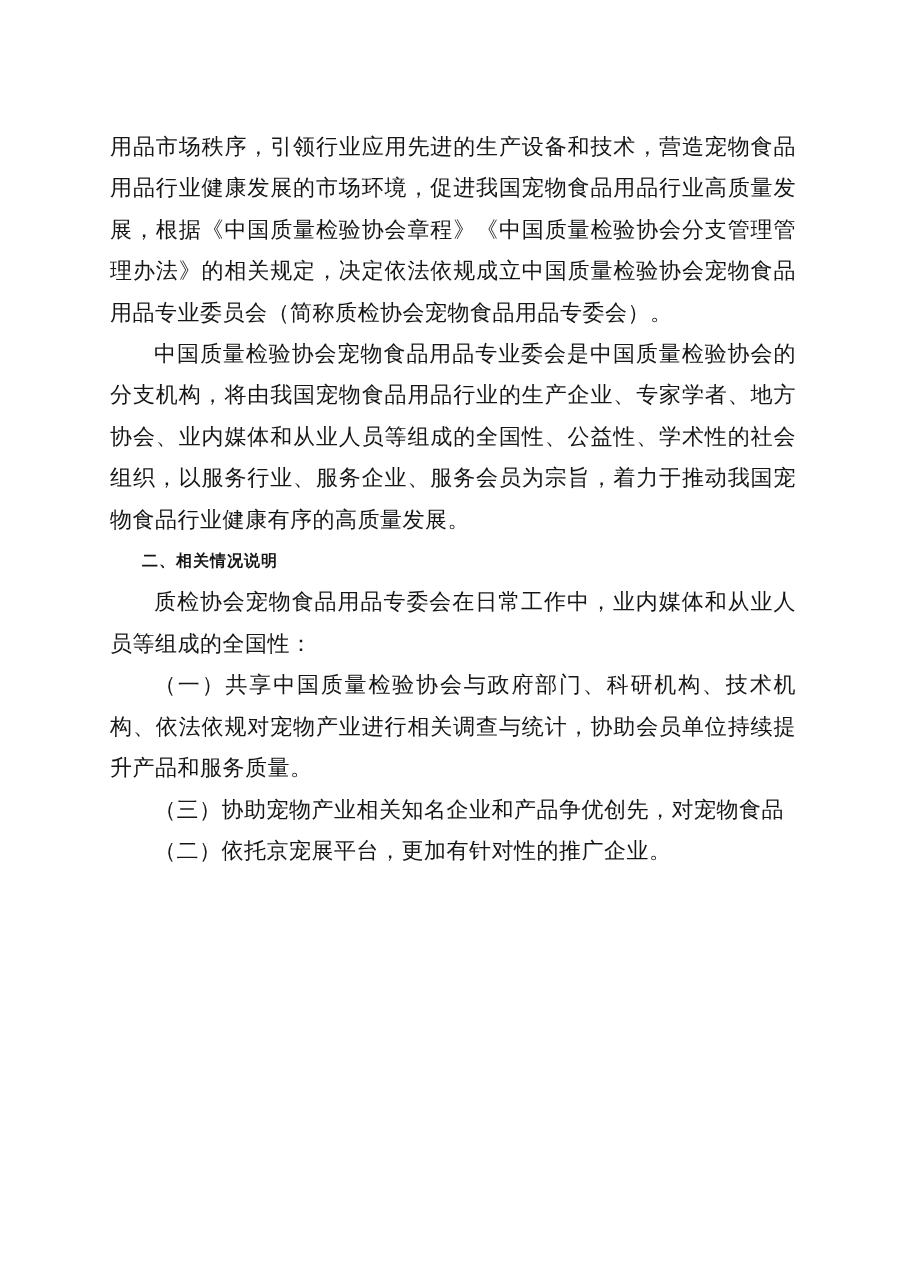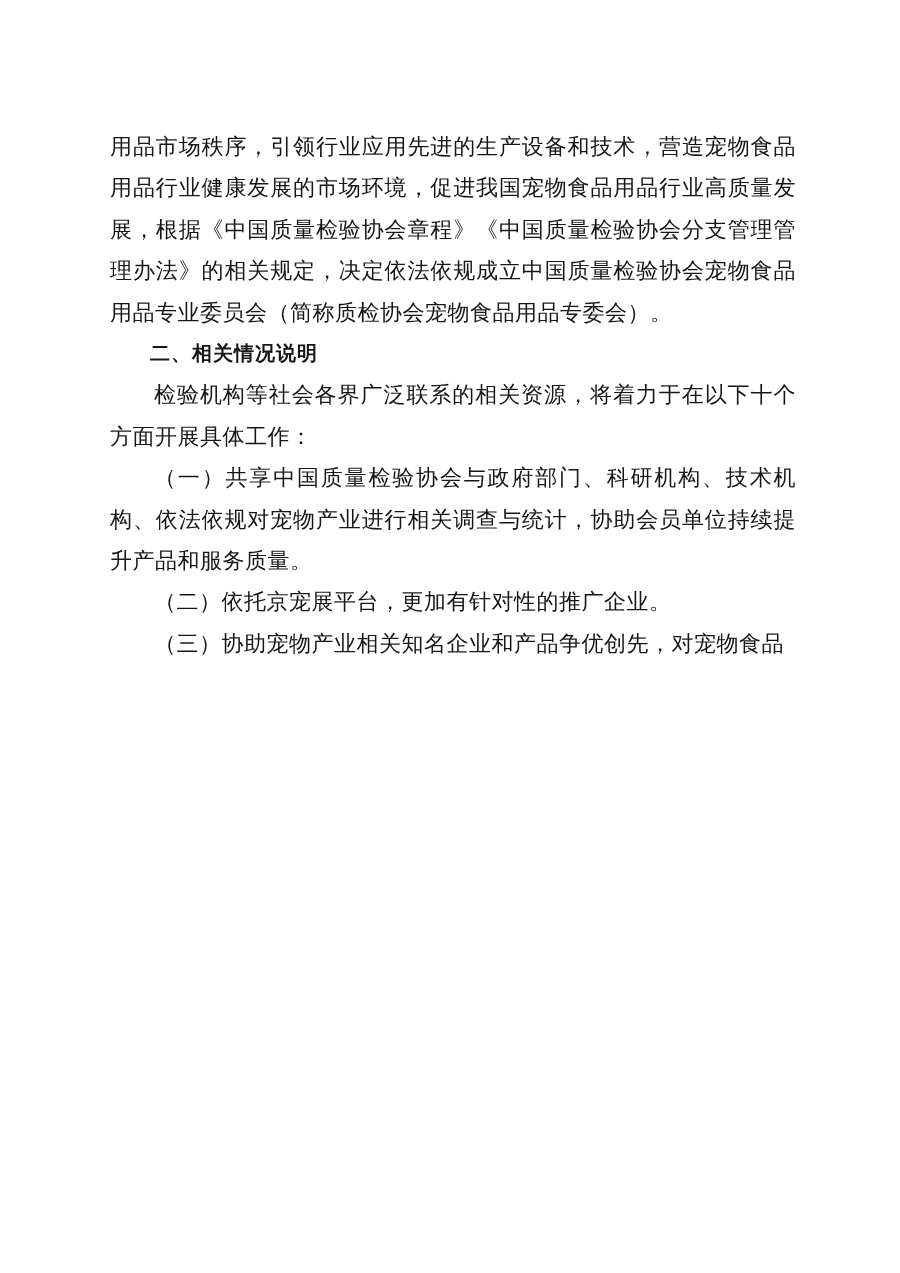--- a/index.html
+++ b/index.html
@@ -31,41 +31,42 @@
     margin: 0;
     padding: 0;
   }
   .para-indent {
     text-indent: 2em;
   }
   .section-heading {
     text-indent: 2em;
     font-family: "Liberation Sans", "DejaVu Sans", sans-serif;
     font-weight: 700;
-    font-size: 20px;
+    font-size: 16px;
     letter-spacing: 1px;
   }
   .page-number {
     position: absolute;
     top: 1169px;
     right: 136px;
     font-family: "Liberation Serif", "DejaVu Serif", serif;
     font-size: 21px;
     color: #161616;
     letter-spacing: 1px;
     word-spacing: 6px;
     white-space: nowrap;
   }
 </style>
 </head>
 <body>
 
 <div class="page">
   <div class="text-block">
     <p class="para">用品市场秩序，引领行业应用先进的生产设备和技术，营造宠物食品用品行业健康发展的市场环境，促进我国宠物食品用品行业高质量发展，根据《中国质量检验协会章程》《中国质量检验协会分支管理管理办法》的相关规定，决定依法依规成立中国质量检验协会宠物食品用品专业委员会（简称质检协会宠物食品用品专委会）。</p>
+    <p class="para para-indent">中国质量检验协会宠物食品用品专业委会是中国质量检验协会的分支机构，将由我国宠物食品用品行业的生产企业、专家学者、地方协会、业内媒体和从业人员等组成的全国性、公益性、学术性的社会组织，以服务行业、服务企业、服务会员为宗旨，着力于推动我国宠物食品行业健康有序的高质量发展。</p>
     <p class="section-heading">二、相关情况说明</p>
-    <p class="para para-indent">检验机构等社会各界广泛联系的相关资源，将着力于在以下十个方面开展具体工作：</p>
+    <p class="para para-indent">质检协会宠物食品用品专委会在日常工作中，业内媒体和从业人员等组成的全国性：</p>
     <p class="para para-indent">（一）共享中国质量检验协会与政府部门、科研机构、技术机构、依法依规对宠物产业进行相关调查与统计，协助会员单位持续提升产品和服务质量。</p>
+    <p class="para para-indent">（三）协助宠物产业相关知名企业和产品争优创先，对宠物食品</p>
     <p class="para para-indent">（二）依托京宠展平台，更加有针对性的推广企业。</p>
-    <p class="para para-indent">（三）协助宠物产业相关知名企业和产品争优创先，对宠物食品</p>
   </div>
   <div class="page-number">— 3 —</div>
 </div>
 
 </body></html>

